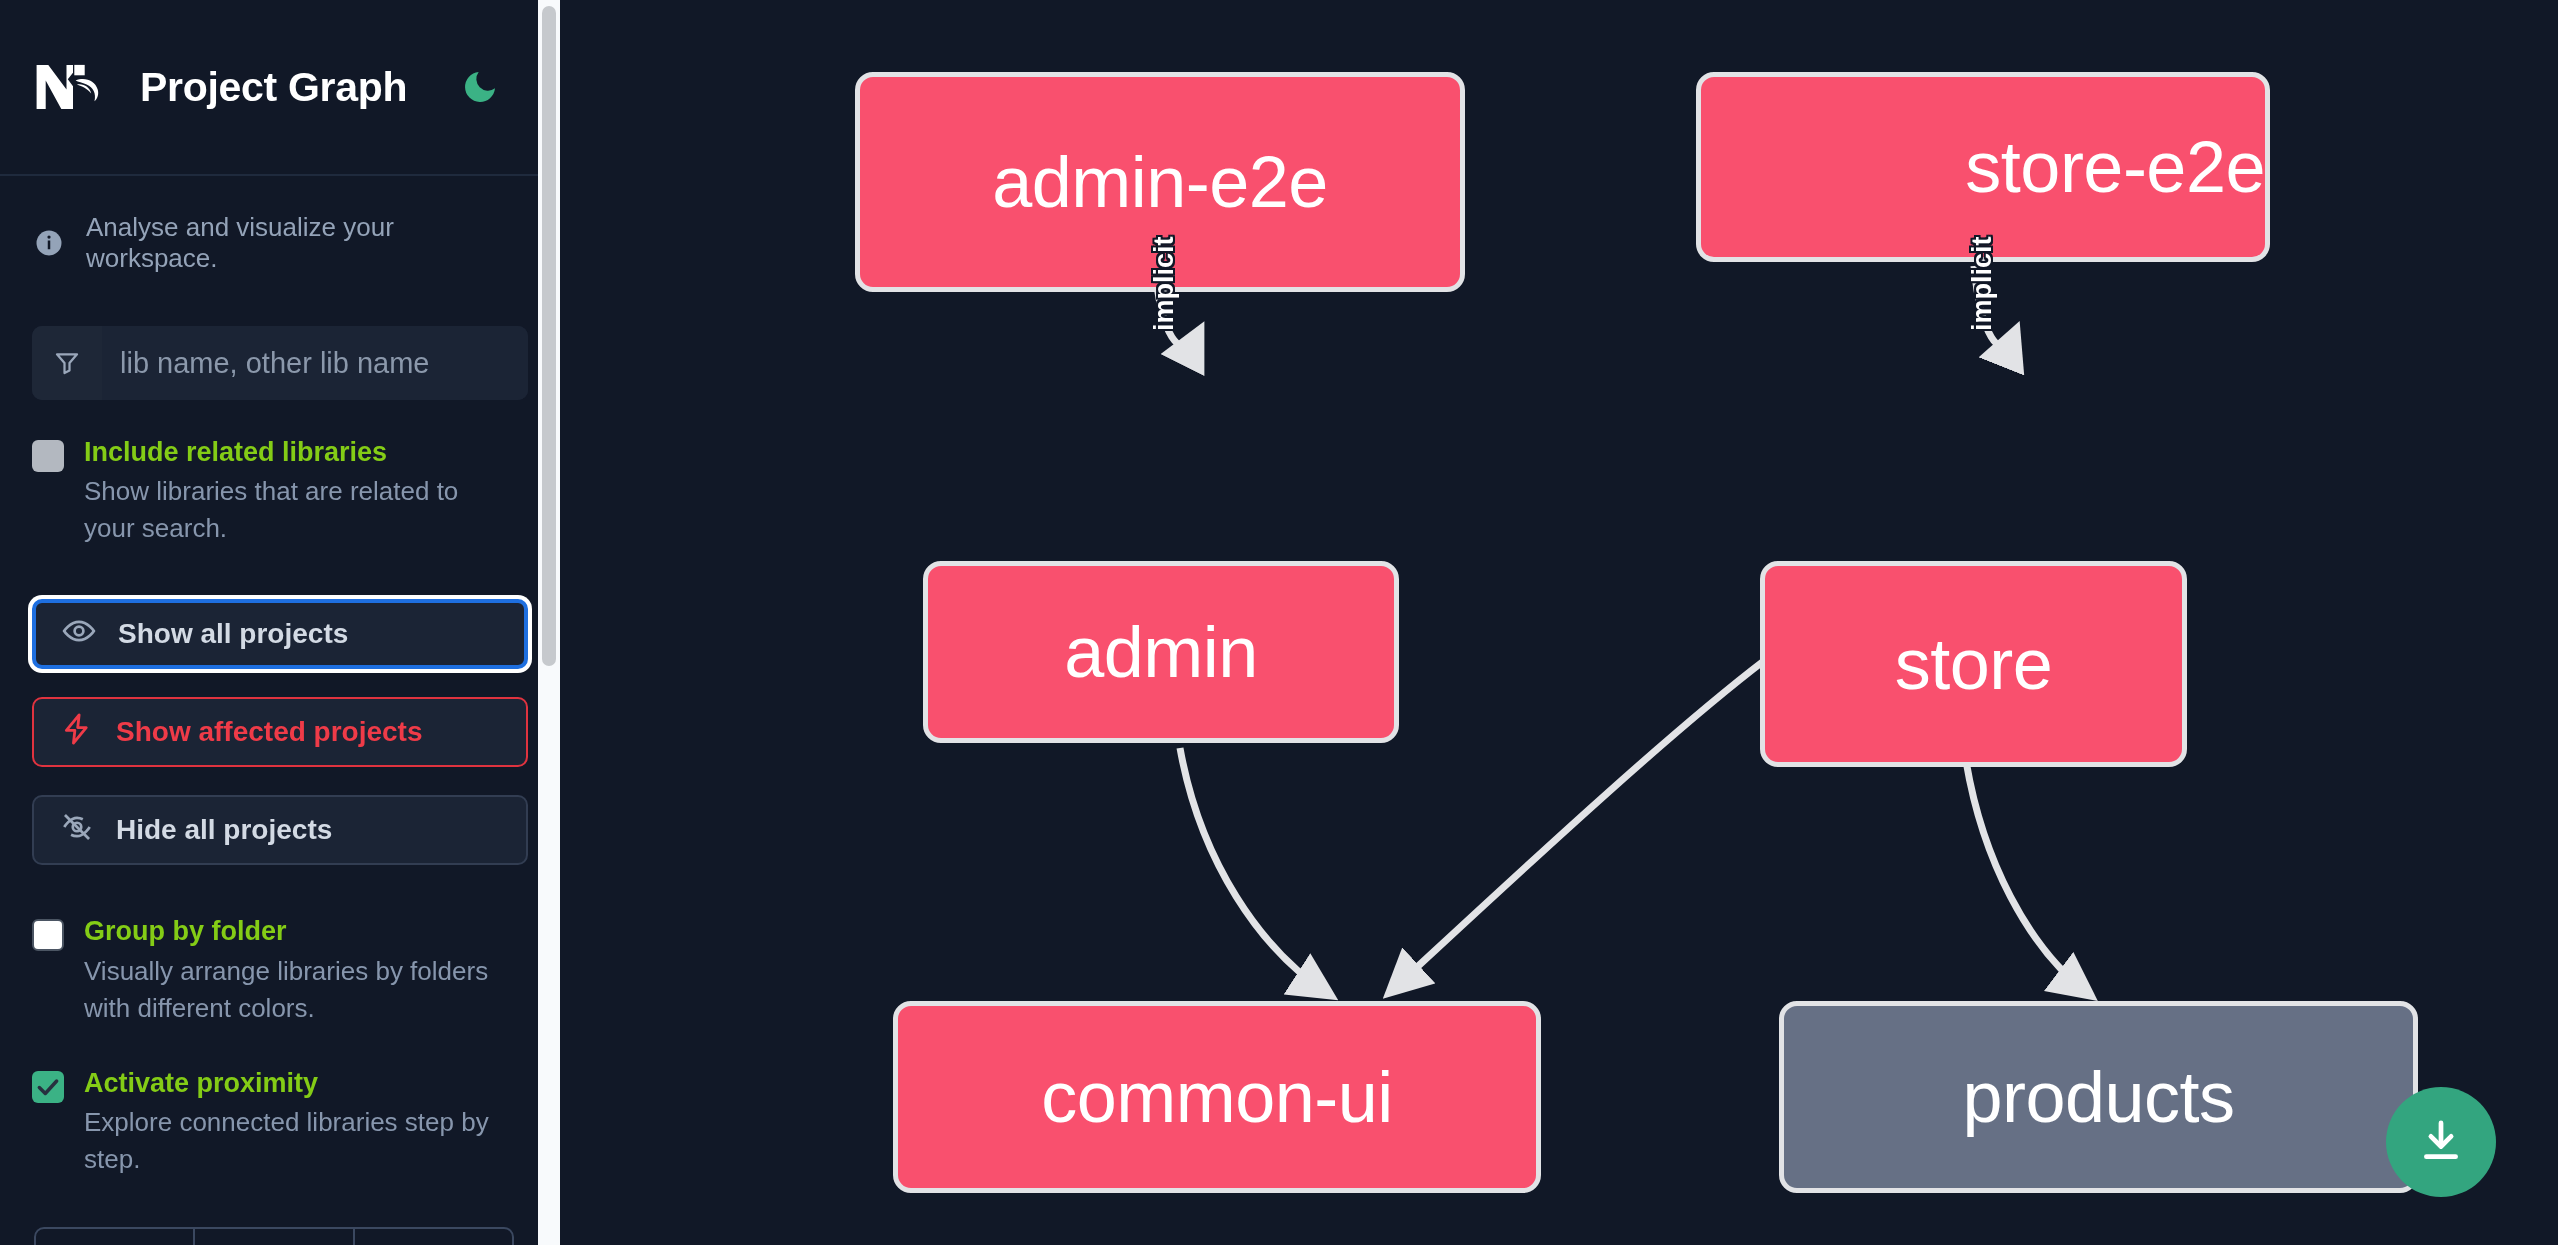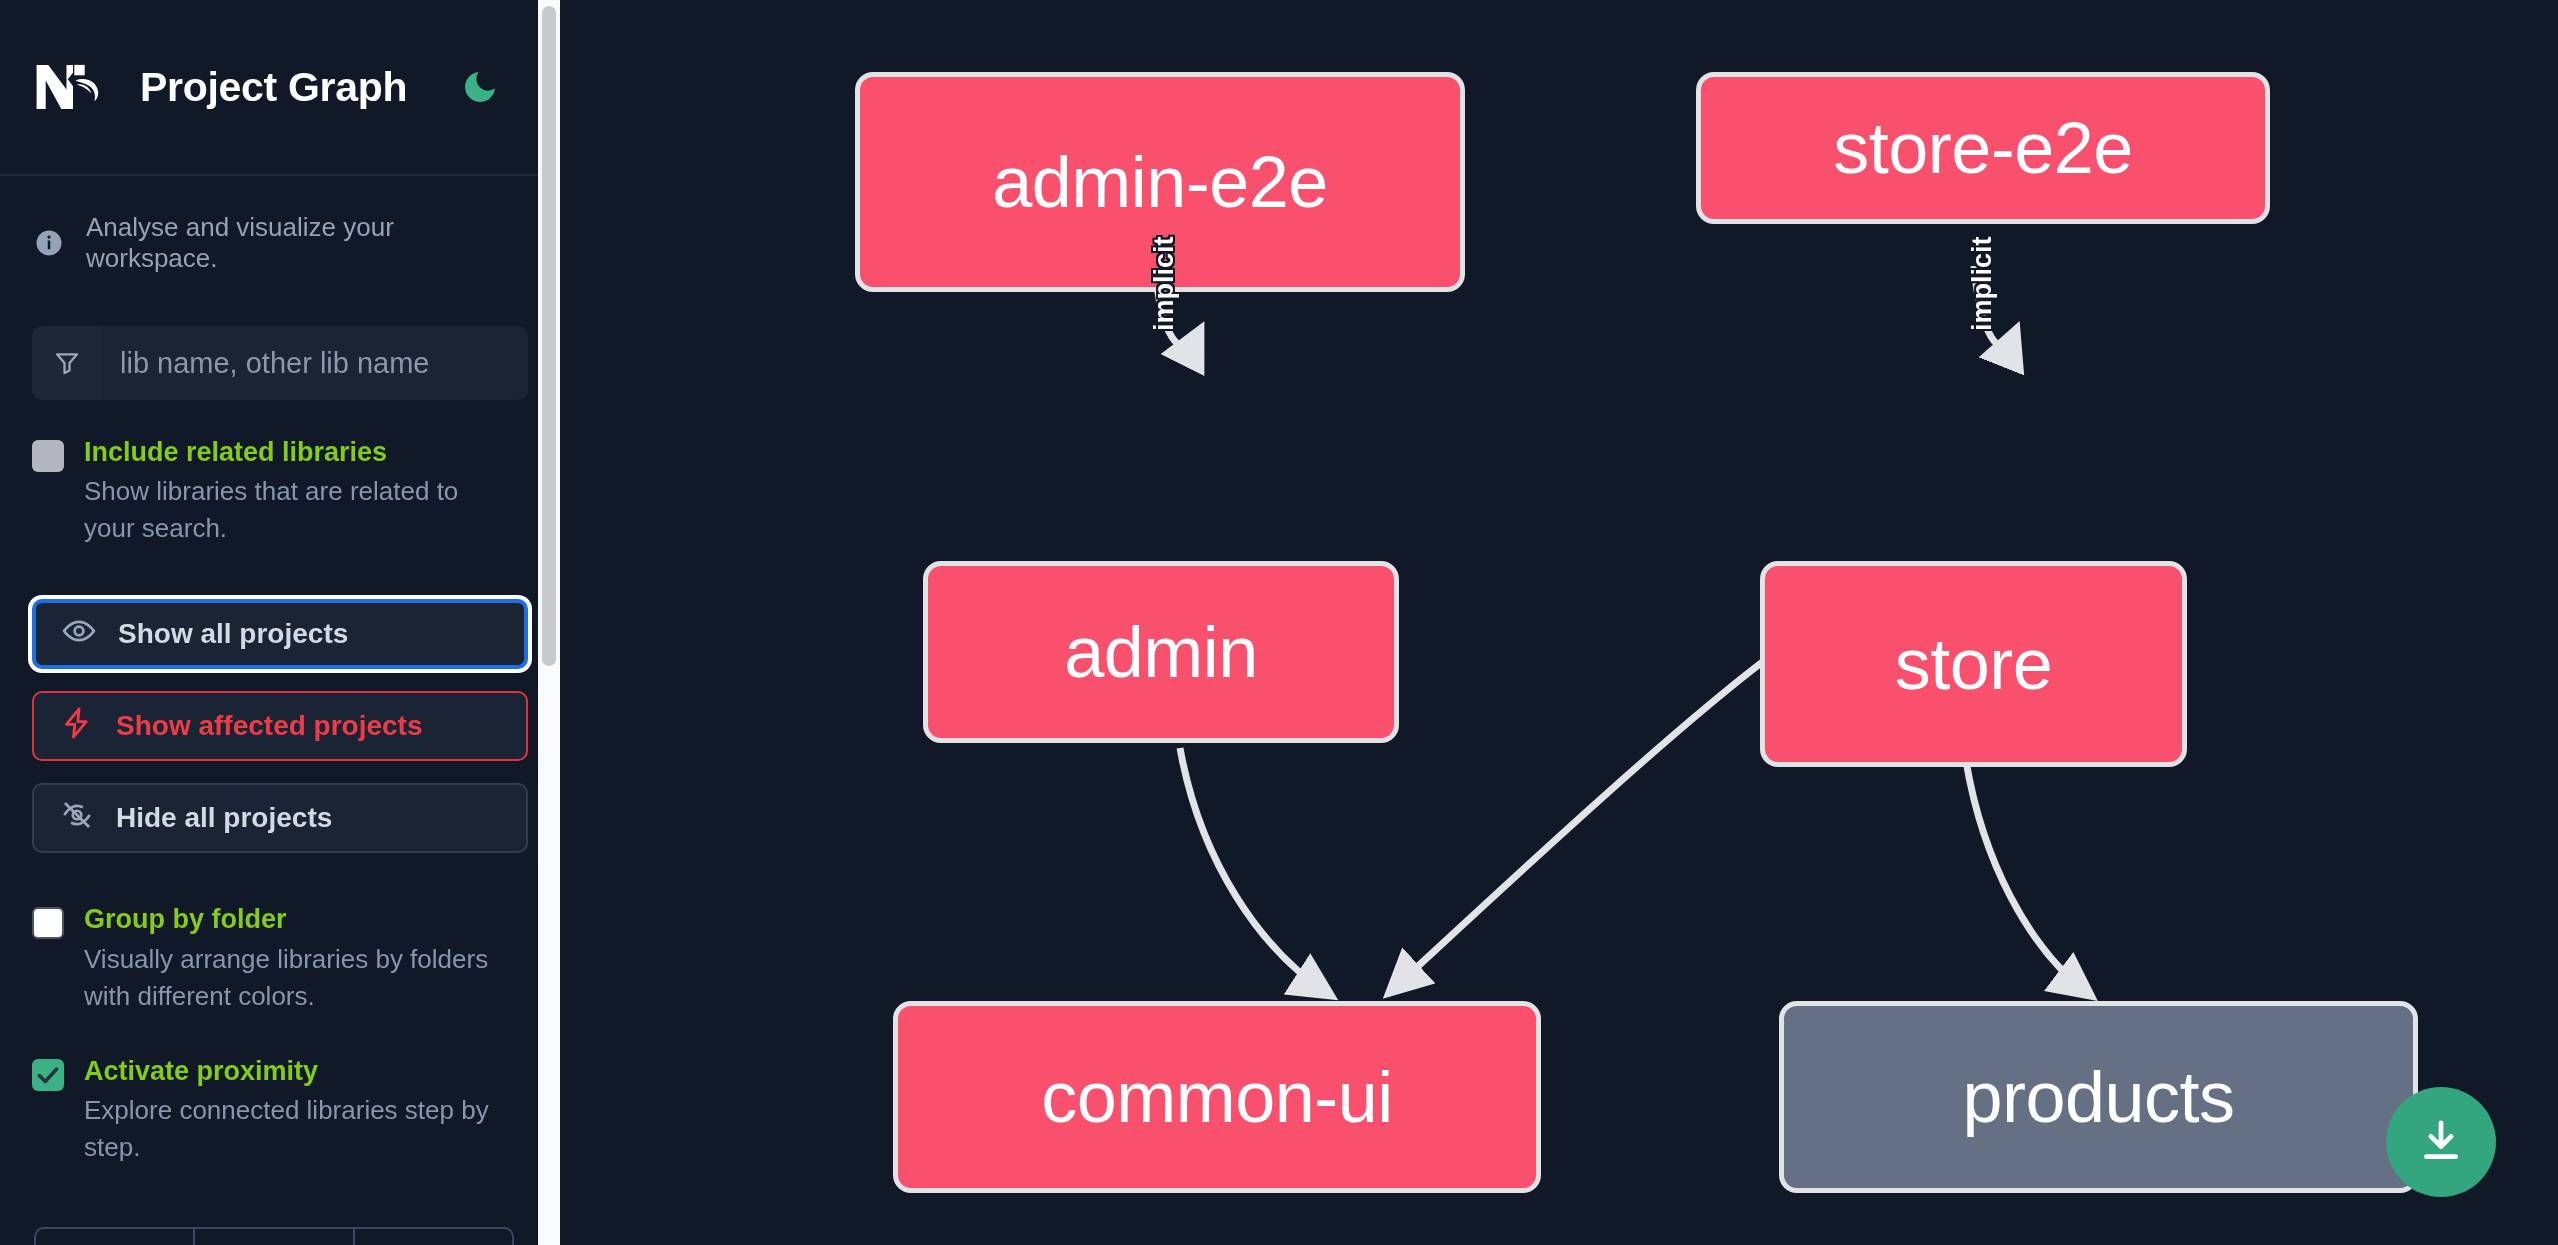--- a/index.html
+++ b/index.html
@@ -91,21 +91,21 @@
     cursor: pointer;
   }
   .cbox.gray { background: #b3b8c0; }
   .cbox.white { background: #ffffff; border: 2px solid #4b5563; }
   .cbox.green { background: #3bb285; }
   .cbox.green svg { position: absolute; left: 3px; top: 3px; }
   .opt-body { display: flex; flex-direction: column; }
   .opt-title { color: #84cc16; font-size: 27px; font-weight: 700; line-height: 1.35; }
   .opt-desc { color: #8796ad; font-size: 26px; line-height: 1.42; max-width: 420px; margin-top: 3px;}
 
-  .btn-stack { margin: 52px 32px 0 32px; display: flex; flex-direction: column; gap: 22px; }
+  .btn-stack { margin: 52px 32px 0 32px; display: flex; flex-direction: column; gap: 28px; }
   .btn {
     height: 70px;
     display: flex; align-items: center;
     gap: 22px;
     padding: 0 26px;
     background: #1b2435;
     border-radius: 10px;
     border: 2px solid #2c3purple;
     cursor: pointer;
     font-size: 28px;
@@ -322,21 +322,21 @@
         <path d="M1414 266 C 1420 330, 1440 370, 1456 330"></path>
         <path d="M620 748 C 640 860, 700 950, 770 995"></path>
         <path d="M1404 748 C 1420 860, 1470 950, 1530 995"></path>
         <path d="M1205 660 C 1100 740, 930 900, 830 992"></path>
       </g>
     </svg>
 
     <div class="node pink" style="left:295px;top:72px;width:610px;height:220px;">
       <span>admin-e2e</span>
     </div>
-    <div class="node pink" style="left:1136px;top:72px;width:574px;height:152px;">
+    <div class="node pink" style="left:1136px;top:72px;width:574px;height:190px;justify-content:flex-end;">
       <span>store-e2e</span>
     </div>
     <div class="node pink" style="left:363px;top:561px;width:476px;height:182px;">
       <span>admin</span>
     </div>
     <div class="node pink" style="left:1200px;top:561px;width:427px;height:206px;">
       <span>store</span>
     </div>
     <div class="node gray" style="left:1219px;top:1001px;width:639px;height:192px;">
       <span>products</span>

